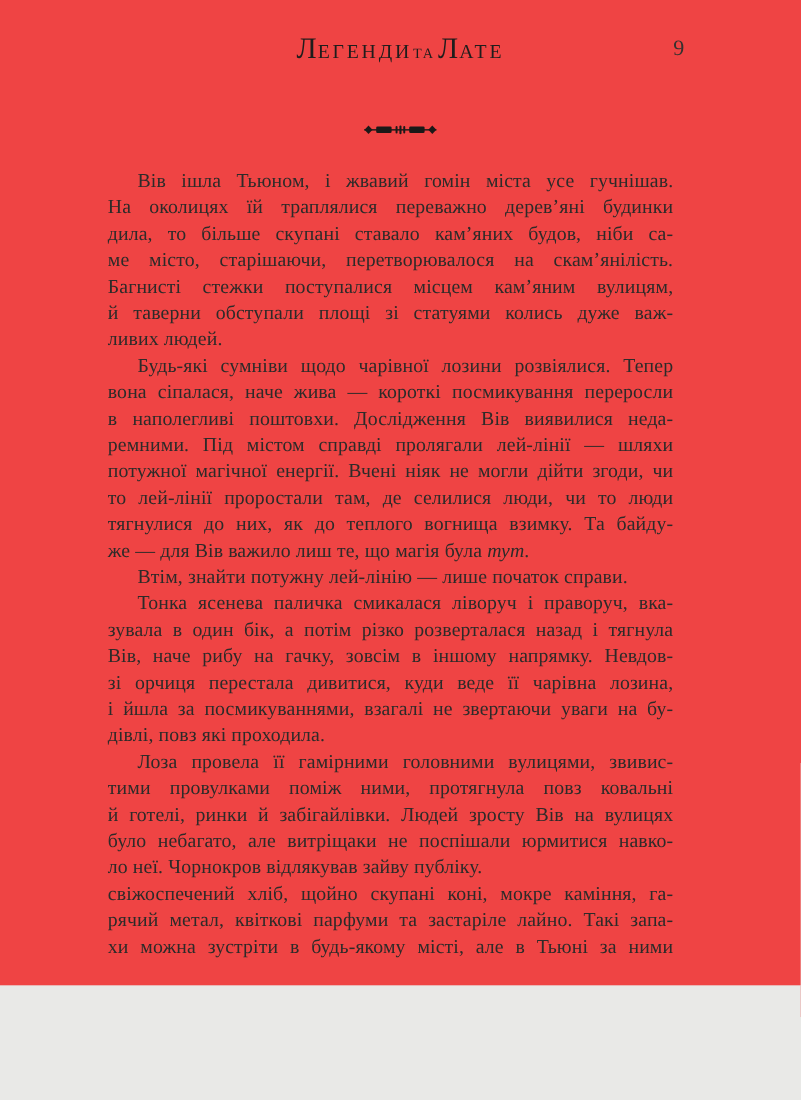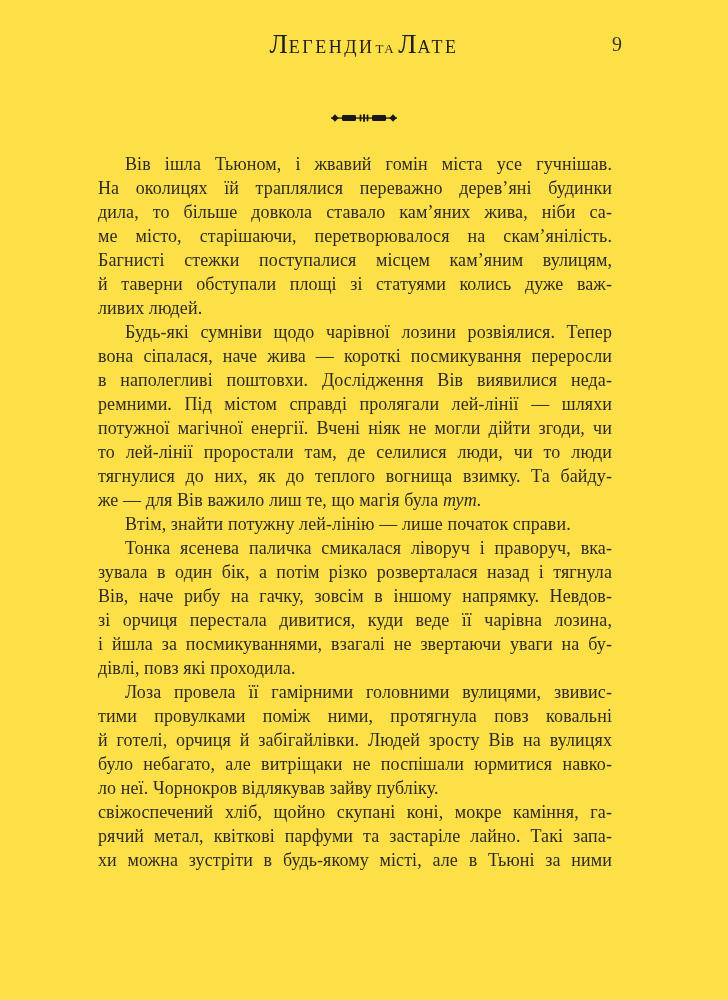--- a/index.html
+++ b/index.html
@@ -1,22 +1,22 @@
 <!DOCTYPE html>
 <html lang="uk"><head>
 <meta charset="utf-8">
 <style>
   * { margin: 0; padding: 0; box-sizing: border-box; }
   html, body { background: #e9e9e7; }
   .page {
     position: relative;
     width: 728px;
-    height: 1000px;
+    height: 896px;
     margin: 0 auto;
-    background: #fde047;
+    background: #ef4444;
     color: #2d2b29;
     font-family: "Liberation Serif", "DejaVu Serif", serif;
     overflow: hidden;
   }
 
   
   .running-head {
     position: absolute;
     top: 30px;
     left: 0;
@@ -110,21 +110,21 @@
         <rect x="41" y="3" width="14" height="6" rx="1.2"></rect>
         <polygon points="62,2.2 65.6,6 62,9.8 58.4,6"></polygon>
       </g>
     </svg>
   </div>
 
   <main class="text-block" id="text-block">
       <div class="paragraph">
         <div class="line first">Вів ішла Тьюном, і жвавий гомін міста усе гучнішав.</div>
         <div class="line">На околицях їй траплялися переважно дерев’яні будинки</div>
-        <div class="line">дила, то більше довкола ставало кам’яних жива, ніби са-</div>
+        <div class="line">дила, то більше скупані ставало кам’яних будов, ніби са-</div>
         <div class="line">ме місто, старішаючи, перетворювалося на скам’янілість.</div>
         <div class="line">Багнисті стежки поступалися місцем кам’яним вулицям,</div>
         <div class="line">й таверни обступали площі зі статуями колись дуже важ-</div>
         <div class="line para-end">ливих людей.</div>
       </div>
       <div class="paragraph">
         <div class="line first">Будь-які сумніви щодо чарівної лозини розвіялися. Тепер</div>
         <div class="line">вона сіпалася, наче жива — короткі посмикування переросли</div>
         <div class="line">в наполегливі поштовхи. Дослідження Вів виявилися неда-</div>
         <div class="line">ремними. Під містом справді пролягали лей-лінії — шляхи</div>
@@ -140,21 +140,21 @@
         <div class="line first">Тонка ясенева паличка смикалася ліворуч і праворуч, вка-</div>
         <div class="line">зувала в один бік, а потім різко розверталася назад і тягнула</div>
         <div class="line">Вів, наче рибу на гачку, зовсім в іншому напрямку. Невдов-</div>
         <div class="line">зі орчиця перестала дивитися, куди веде її чарівна лозина,</div>
         <div class="line">і йшла за посмикуваннями, взагалі не звертаючи уваги на бу-</div>
         <div class="line para-end">дівлі, повз які проходила.</div>
       </div>
       <div class="paragraph">
         <div class="line first">Лоза провела її гамірними головними вулицями, звивис-</div>
         <div class="line">тими провулками поміж ними, протягнула повз ковальні</div>
-        <div class="line">й готелі, орчиця й забігайлівки. Людей зросту Вів на вулицях</div>
+        <div class="line">й готелі, ринки й забігайлівки. Людей зросту Вів на вулицях</div>
         <div class="line">було небагато, але витріщаки не поспішали юрмитися навко-</div>
         <div class="line para-end">ло неї. Чорнокров відлякував зайву публіку.</div>
       </div>
       <div class="paragraph">
         <div class="line">свіжоспечений хліб, щойно скупані коні, мокре каміння, га-</div>
         <div class="line">рячий метал, квіткові парфуми та застаріле лайно. Такі запа-</div>
         <div class="line">хи можна зустріти в будь-якому місті, але в Тьюні за ними</div>
       </div>
     </main>
 

